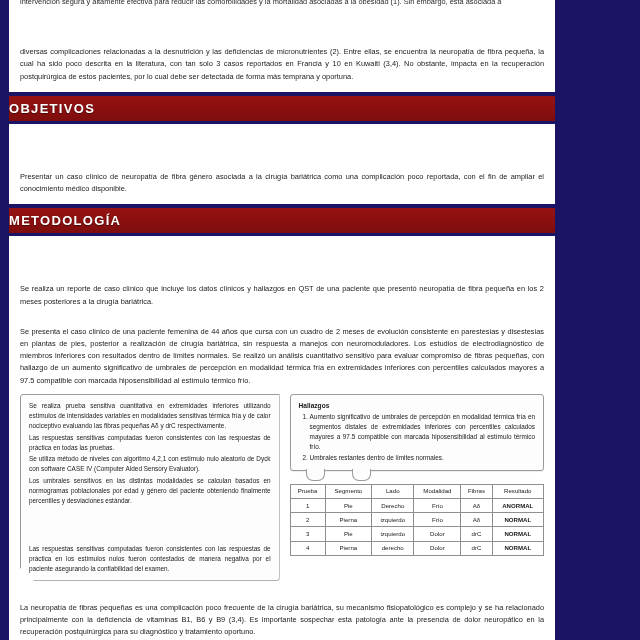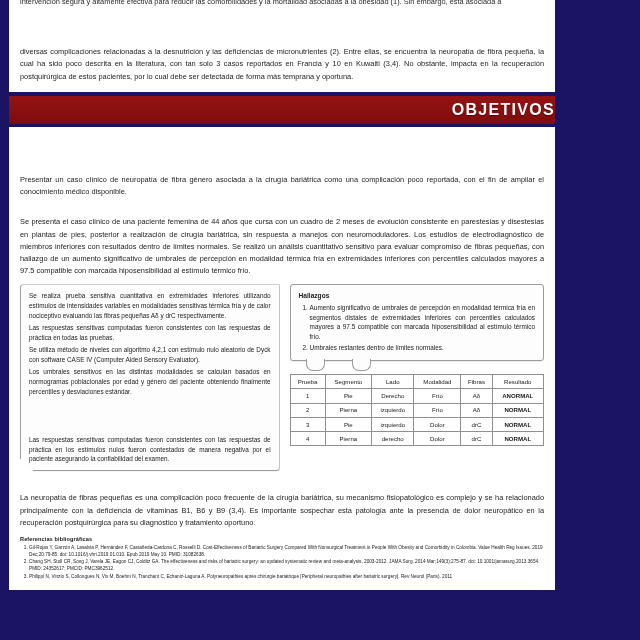--- a/index.html
+++ b/index.html
@@ -28,24 +28,24 @@
     color:#1a1a1a;
   }
   .panel p{margin:0 0 4px 0;}
   .panel p:last-child{margin-bottom:0;margin-top:38px;}
 
   
   .bar{
     background:#8c1010;
     background:linear-gradient(180deg,#951212 0%,#8a0f0f 55%,#7d0d0d 100%);
     color:#ffffff;
-    text-align:right;
+    text-align:left;
     font-weight:bold;
     letter-spacing:1.3px;
-    font-size:16px;
+    font-size:13px;
     padding:5px 0 5px 0;
     margin:4px 0 3px 0;
     text-shadow:0 1px 1px rgba(0,0,0,.45);
   }
 
   
   .intro{padding-top:2px;}
   .intro .clipped{
     margin-top:-6px;
     opacity:.97;
@@ -143,20 +143,24 @@
   <div class="panel intro">
     <p class="clipped">intervención segura y altamente efectiva para reducir las comorbilidades y la mortalidad asociadas a la obesidad (1). Sin embargo, esta asociada a</p>
     <p>diversas complicaciones relacionadas a la desnutrición y las deficiencias de micronutrientes (2). Entre ellas, se encuentra la neuropatía de fibra pequeña, la cual ha sido poco descrita en la literatura, con tan solo 3 casos reportados en Francia y 10 en Kuwaiti (3,4). No obstante, impacta en la recuperación postquirúrgica de estos pacientes, por lo cual debe ser detectada de forma más temprana y oportuna.</p>
   </div>
 
   <div class="bar">OBJETIVOS</div>
   <div class="panel">
     <p>Presentar un caso clínico de neuropatía de fibra género asociada a la cirugía bariátrica como una complicación poco reportada, con el fin de ampliar el conocimiento médico disponible.</p>
   </div>
 
+  <div class="bar">METODOLOGÍA</div>
+  <div class="panel">
+    <p>Se realiza un reporte de caso clínico que incluye los datos clínicos y hallazgos en QST de una paciente que presentó neuropatía de fibra pequeña en los 2 meses posteriores a la cirugía bariátrica.</p>
+  </div>
 
   <div class="panel res-body">
     <p>Se presenta el caso clínico de una paciente femenina de 44 años que cursa con un cuadro de 2 meses de evolución consistente en parestesias y disestesias en plantas de pies, posterior a realización de cirugía bariátrica, sin respuesta a manejos con neuromoduladores. Los estudios de electrodiagnóstico de miembros inferiores con resultados dentro de límites normales. Se realizó un análisis cuantitativo sensitivo para evaluar compromiso de fibras pequeñas, con hallazgo de un aumento significativo de umbrales de percepción en modalidad térmica fría en extremidades inferiores con percentiles calculados mayores a 97.5 compatible con marcada hiposensibilidad al estímulo térmico frío.</p>
 
     <div class="boxes">
 
       <div class="col-left">
         <div class="callout cut-tr cut-bl">
           <p class="blk">Se realiza prueba sensitiva cuantitativa en extremidades inferiores utilizando estímulos de intensidades variables en modalidades sensitivas térmica fría y de calor nociceptivo evaluando las fibras pequeñas Aδ y drC respectivamente.</p>
           <p class="blk">Las respuestas sensitivas computadas fueron consistentes con las respuestas de práctica en todas las pruebas.</p>

